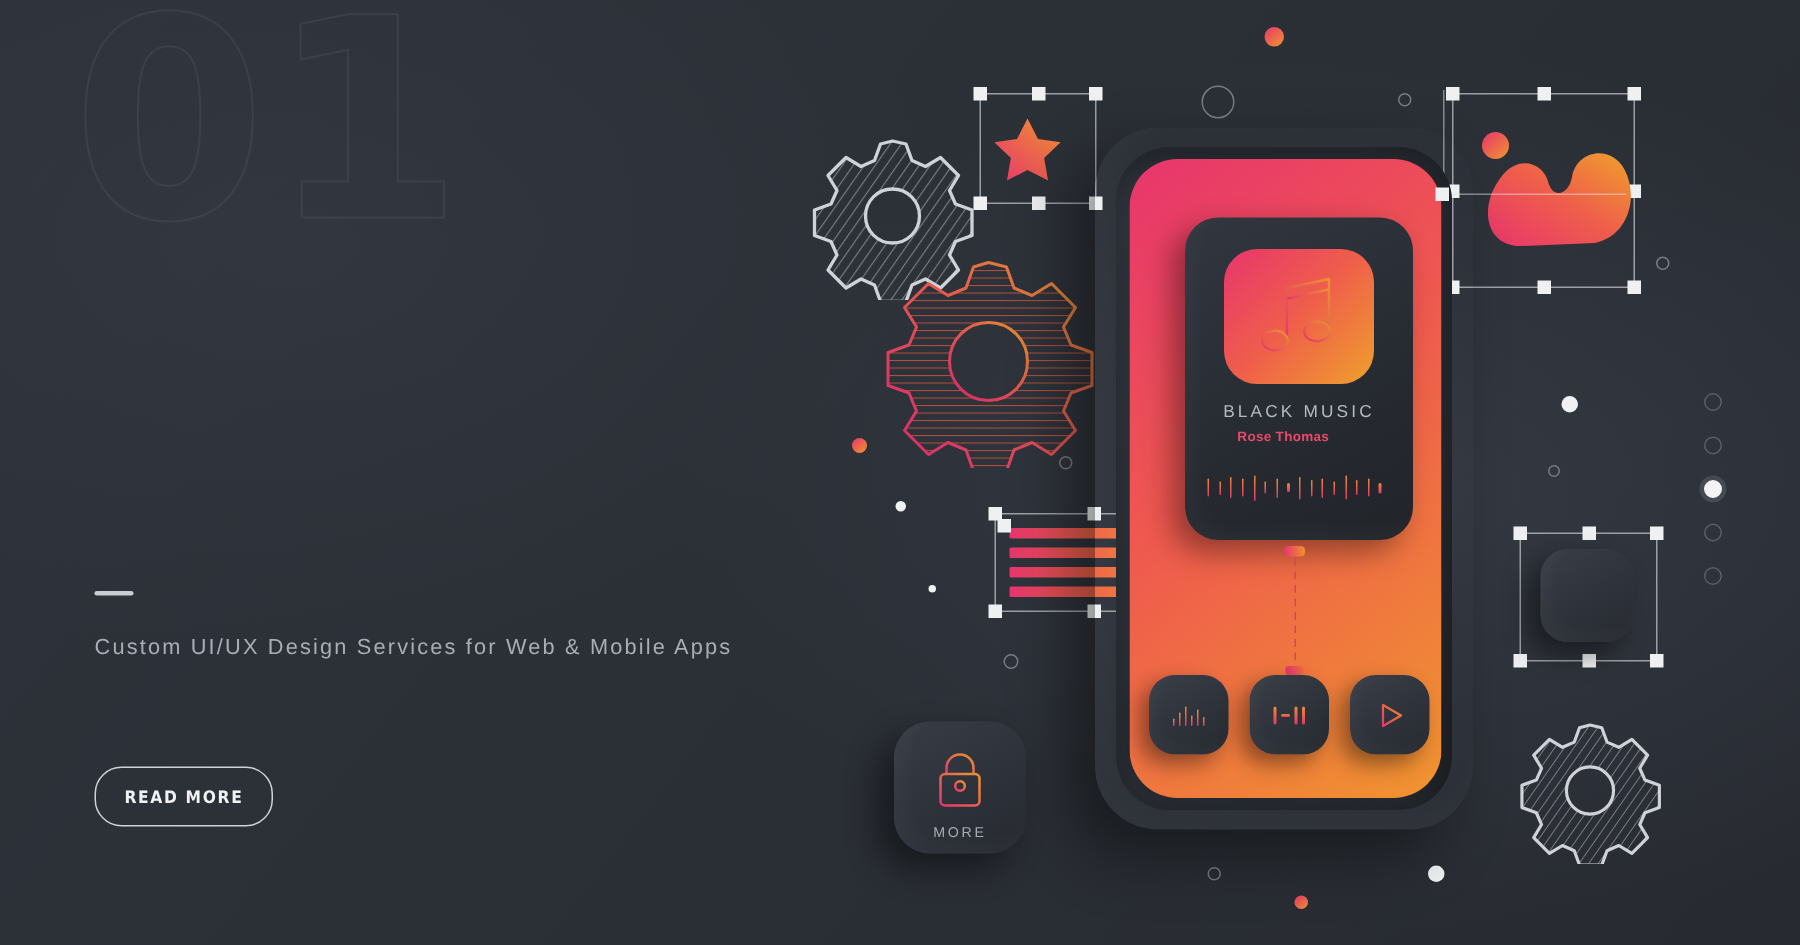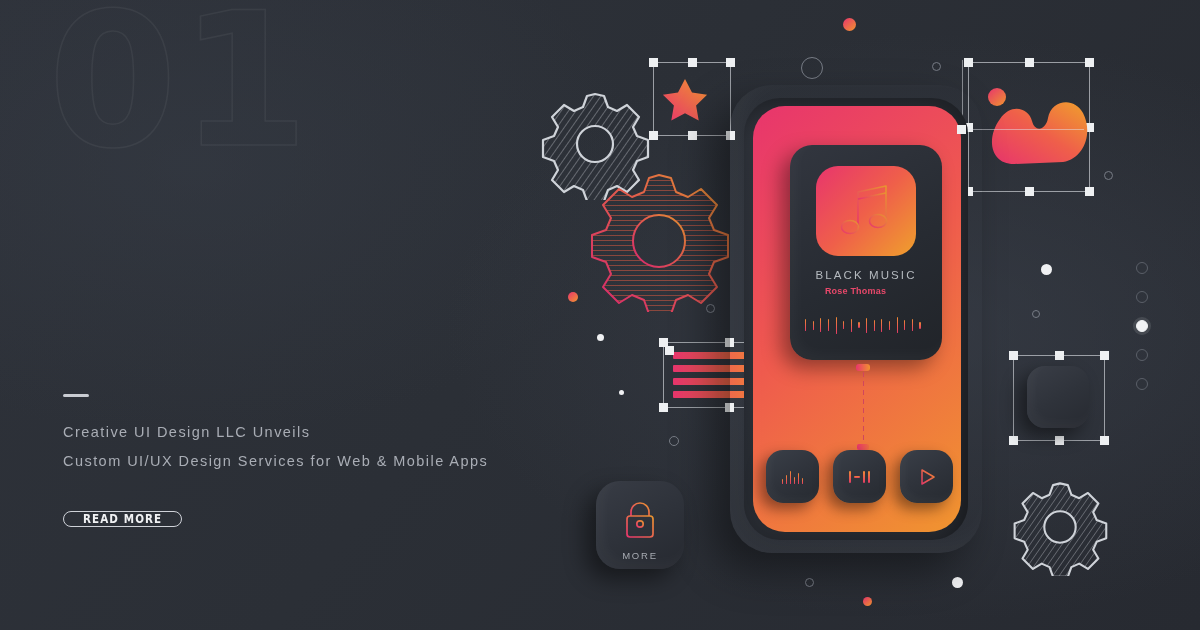--- a/index.html
+++ b/index.html
@@ -55,21 +55,21 @@
     color: #a9adb5;
     font-size: 14.5px;
     letter-spacing: 1.45px;
     line-height: 2.0;
   }
   .sub span { display: block; }
 
   .read-more {
     position: absolute; left: 63px; top: 511px;
     display: inline-flex; align-items: center; justify-content: center;
-    height: 16px; padding: 0 19px;
+    height: 40px; padding: 0 19px;
     border: 1.4px solid #cfd2d8; border-radius: 18px;
     color: #f0f1f3; background: transparent;
     font-family: "DejaVu Sans Condensed", "Liberation Sans Narrow", "Liberation Sans", sans-serif;
     font-weight: 700; font-size: 11.5px; letter-spacing: 1.1px;
     cursor: pointer;
   }
 
   
   .abs { position: absolute; }
 
@@ -233,21 +233,20 @@
 <body>
 
 <div class="stage">
 
   <div class="watermark">01</div>
 
 
   <div class="rule"></div>
 
   <div class="sub">
-    <span>Creative UI Design LLC Unveils</span>
     <span>Custom UI/UX Design Services for Web &amp; Mobile Apps</span>
   </div>
 
   <div class="read-more">READ MORE</div>
 
   <div class="sdot grad-dot" style="left:843px; top:18px; width:13px; height:13px;"></div>
   <div class="odot" style="left:801px; top:57px; width:22px; height:22px;"></div>
   <div class="odot" style="left:932px; top:62px; width:9px; height:9px;"></div>
   <div class="odot" style="left:706px; top:304px; width:9px; height:9px;"></div>
   <div class="odot" style="left:669px; top:436px; width:10px; height:10px;"></div>

